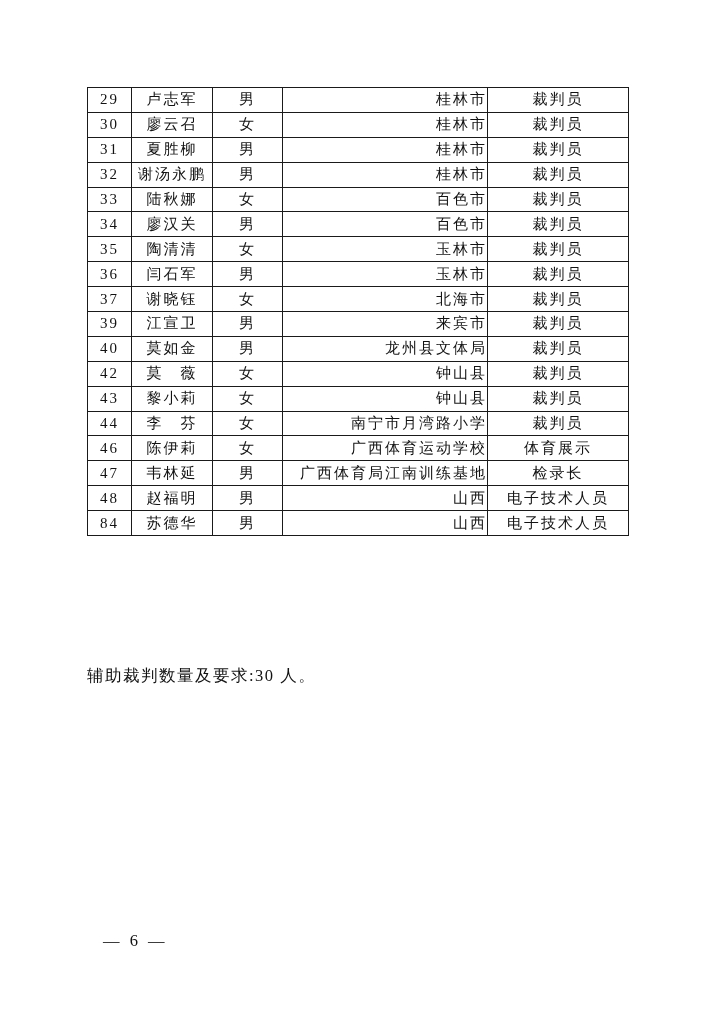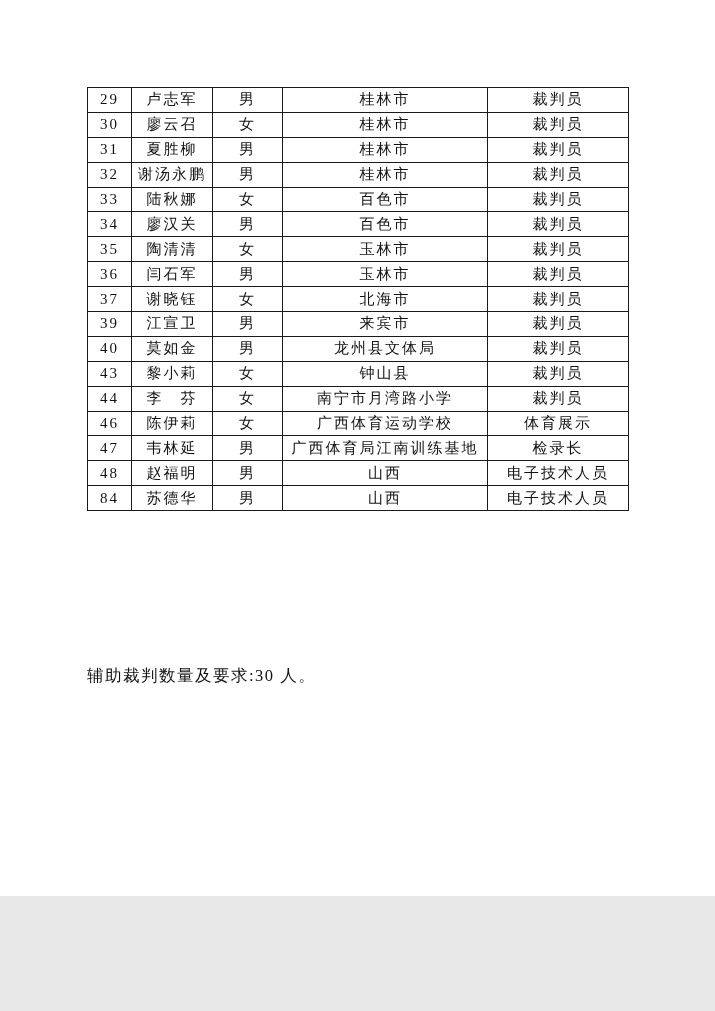--- a/index.html
+++ b/index.html
@@ -3,21 +3,21 @@
 <meta charset="utf-8">
 <style>
   html, body {
     margin: 0;
     padding: 0;
     background: #e8e8e8;
   }
   .page {
     position: relative;
     width: 715px;
-    height: 896px;
+    height: 1011px;
     background: #ffffff;
     font-family: "Liberation Serif", "DejaVu Serif", serif;
     color: #121212;
     overflow: hidden;
   }
   table.roster {
     position: absolute;
     left: 87px;
     top: 87px;
     width: 541px;
@@ -36,21 +36,21 @@
   }
   td.c-no {
     text-align: center;
     letter-spacing: 0.5px;
     font-size: 15.5px;
   }
   td.c-name, td.c-gender, td.c-role {
     text-align: center;
   }
   td.c-unit {
-    text-align: center;
+    text-align: right;
     padding-left: 7px;
   }
   .footer-note {
     position: absolute;
     left: 87px;
     top: 617px;
     font-size: 16.5px;
     letter-spacing: 1.5px;
     margin-top: 48px;
   }
@@ -159,20 +159,27 @@
 
   <tr>
     <td class="c-no">40</td>
     <td class="c-name">莫如金</td>
     <td class="c-gender">男</td>
     <td class="c-unit">龙州县文体局</td>
     <td class="c-role">裁判员</td>
   </tr>
 
 
+  <tr>
+    <td class="c-no">42</td>
+    <td class="c-name">莫　薇</td>
+    <td class="c-gender">女</td>
+    <td class="c-unit">钟山县</td>
+    <td class="c-role">裁判员</td>
+  </tr>
 
   <tr>
     <td class="c-no">43</td>
     <td class="c-name">黎小莉</td>
     <td class="c-gender">女</td>
     <td class="c-unit">钟山县</td>
     <td class="c-role">裁判员</td>
   </tr>
 
   <tr>

